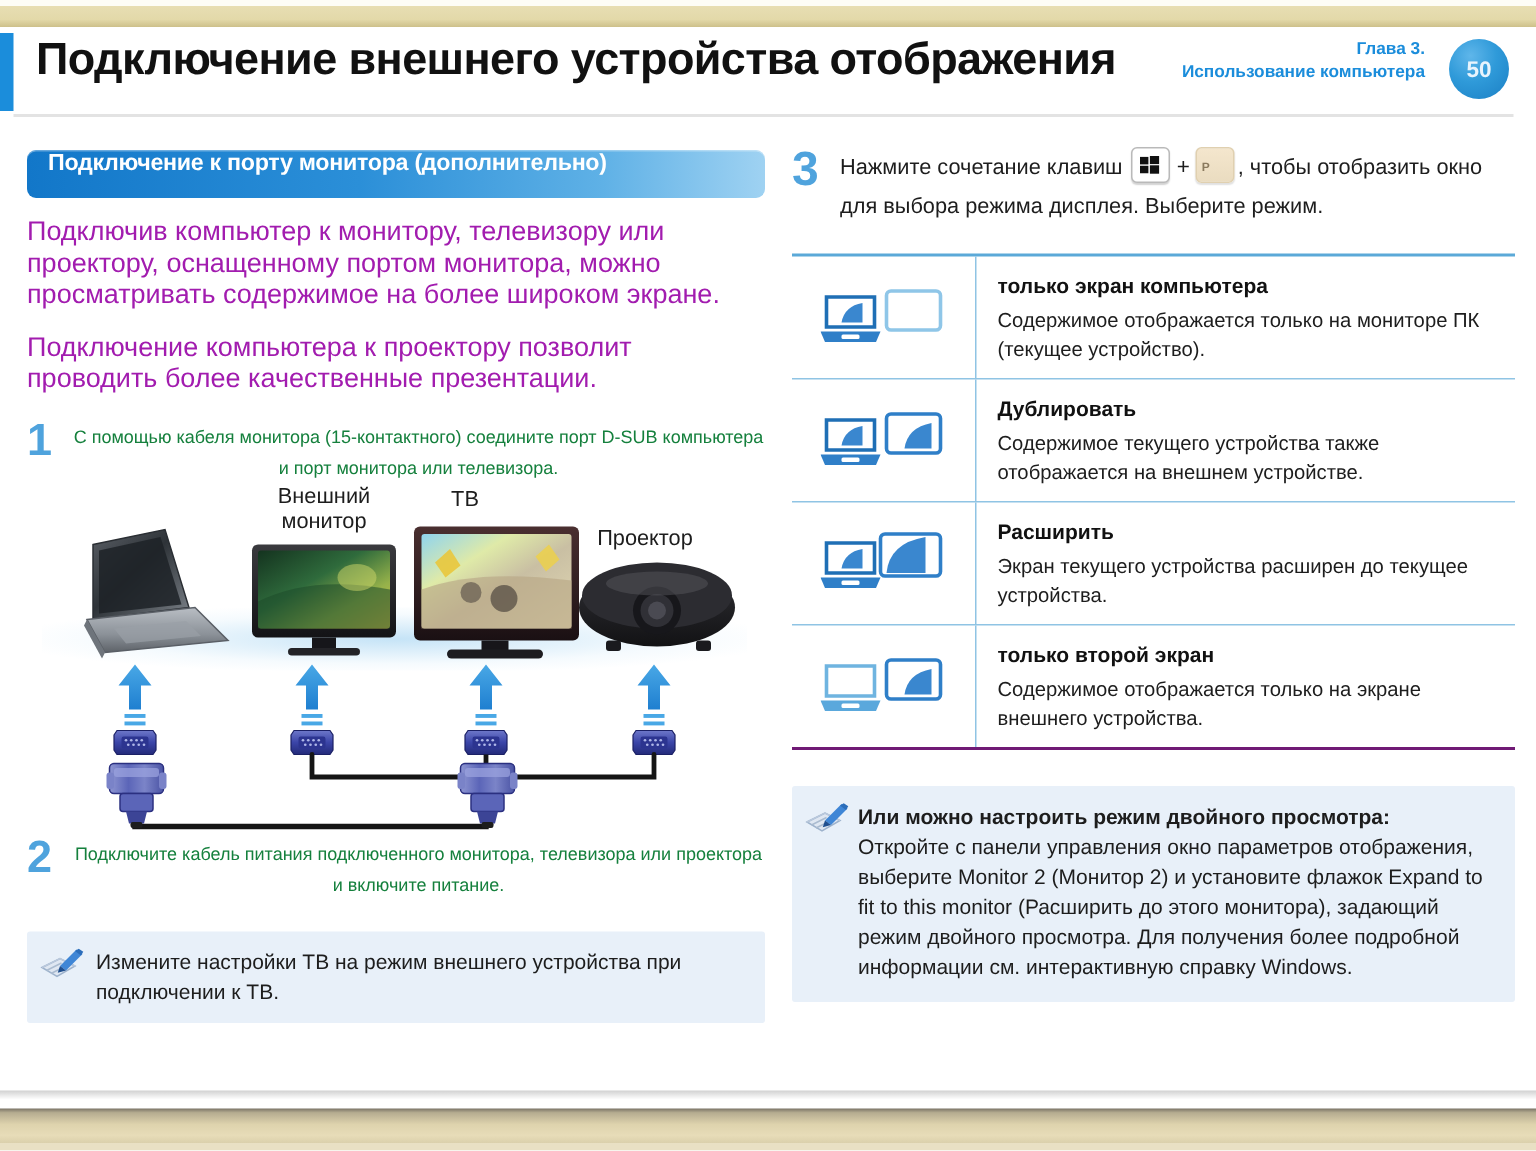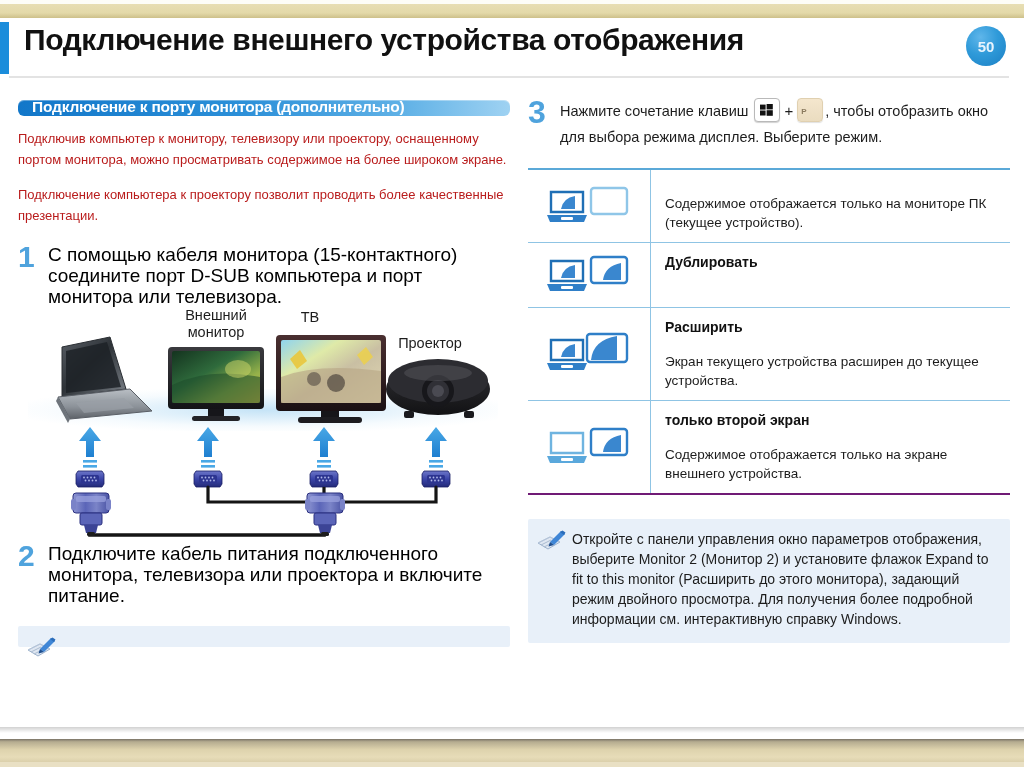--- a/index.html
+++ b/index.html
@@ -43,37 +43,37 @@
     display:flex;align-items:center;justify-content:center;
   }
   .header-rule{position:absolute;left:9px;top:76px;width:1000px;height:2px;background:#e3e3e3;}
 
   
   .col-left{position:absolute;left:18px;top:100px;width:492px;}
   .col-right{position:absolute;left:528px;top:98px;width:482px;}
 
   
   .section-pill{
-    position:relative;height:16px;border-radius:6px;
+    position:relative;height:32px;border-radius:6px;
     background:linear-gradient(to right,#1277c9 0%,#2b8fd8 45%,#5fb1e6 78%,#9fd2f2 100%);
-    display:flex;align-items:flex-end;padding-left:14px;
+    display:flex;align-items:flex-start;padding-left:14px;
     box-shadow:inset 0 1px 0 rgba(255,255,255,.35);
   }
   .section-pill span{color:#fff;font-size:15.5px;font-weight:bold;letter-spacing:-.2px;white-space:nowrap;}
 
-  .body-p{font-size:13px;color:#b91c1c;line-height:21px;margin-top:12px;}
+  .body-p{font-size:18px;color:#a21caf;line-height:21px;margin-top:12px;}
   .body-p.tight{margin-top:14px;}
 
   
   .step{position:relative;display:flex;margin-top:18px;}
   .step-num{
     width:30px;flex:0 0 30px;color:#4fa3dd;font-size:30px;font-weight:bold;
     line-height:26px;text-align:left;
   }
-  .step-txt{font-size:19px;color:#000000;line-height:21px;flex:1;}
+  .step-txt{font-size:12px;color:#15803d;line-height:21px;flex:1;text-align:center;}
 
   
   .note{
     position:relative;background:#e8f0f9;border-radius:2px;
     padding:10px 12px 11px 46px;margin-top:16px;
   }
   .note .note-icon{position:absolute;left:8px;top:9px;width:32px;height:26px;}
   .note-txt{font-size:14px;color:#1d1d1d;line-height:20px;}
   .note-title{font-size:14px;color:#1d1d1d;line-height:20px;font-weight:bold;}
 
@@ -95,21 +95,21 @@
   
   .modes{margin-top:18px;border-top:2px solid #5ba9d8;}
   .mode-row{display:flex;align-items:stretch;border-bottom:1px solid #8fc4e4;}
   .mode-row:last-child{border-bottom:2px solid #701a75;}
   .mode-icon-cell{
     width:122px;flex:0 0 122px;border-right:1px solid #8fc4e4;
     display:flex;align-items:center;justify-content:center;padding:10px 0;
   }
   .mode-text-cell{flex:1;padding:9px 8px 10px 14px;}
   .mode-title{font-size:14px;font-weight:bold;color:#111;line-height:20px;}
-  .mode-desc{font-size:13.5px;color:#1d1d1d;line-height:19px;margin-top:15px;}
+  .mode-desc{font-size:13.5px;color:#1d1d1d;line-height:19px;margin-top:4px;}
 
   
   .diagram{position:relative;width:492px;height:232px;margin-top:0;}
   .dev-label{position:absolute;font-size:14.5px;color:#1d1d1d;font-weight:normal;text-align:center;line-height:17px;}
   .glowrow{position:absolute;left:10px;top:82px;width:470px;height:42px;
     background:radial-gradient(ellipse at center,rgba(150,205,240,.55) 0%,rgba(200,230,248,.18) 55%,rgba(255,255,255,0) 78%);}
 </style>
 </head>
 <body>
 
@@ -119,20 +119,24 @@
   <div class="band-top-hi"></div>
   <div class="sheet"></div>
   <div class="sheet-shadow"></div>
   <div class="band-bottom"></div>
   <div class="band-bottom2"></div>
 
   <div class="header">
     <div class="header-accent"></div>
     <div class="page-title">Подключение внешнего устройства отображения</div>
     <div class="header-right">
+      <div class="chapter-lines">
+        <div class="chapter-num">Глава 3.</div>
+        <div class="chapter-name">Использование компьютера</div>
+      </div>
       <div class="pagenum">50</div>
     </div>
   </div>
   <div class="header-rule"></div>
 
   <div class="col-left">
 
     <div class="section-pill">
       <span>Подключение к порту монитора (дополнительно)</span>
     </div>
@@ -361,20 +365,21 @@
       <span class="note-icon">
         <svg width="32" height="26" viewBox="0 0 32 26">
           <path d="M2 15 L14 9 L24 14 L12 21 Z" fill="#dfe7f2" stroke="#9db2cc" stroke-width="1"></path>
           <path d="M2 15 L14 9 L24 14" fill="none" stroke="#b9c8dc" stroke-width="1"></path>
           <path d="M5 17 L15 12 M8 19 L18 14" stroke="#aabbd0" stroke-width="1"></path>
           <path d="M14 14 L25 3 L29 6 L18 17 Z" fill="#3f86d6"></path>
           <path d="M24 4 L28 7 L29.5 4.5 L26.5 2.5 Z" fill="#2b6dba"></path>
           <path d="M14 14 L18 17 L12.5 18.5 Z" fill="#1f4f8f"></path>
         </svg>
       </span>
+      <div class="note-txt">Измените настройки ТВ на режим внешнего устройства при подключении к ТВ.</div>
     </div>
   </div>
 
   <div class="col-right">
 
     <div class="step3">
       <div class="step-num">3</div>
       <div class="step3-txt"><span>Нажмите сочетание клавиш</span>
         <span class="key key-win">
           <svg class="winglyph" viewBox="0 0 13 12">
@@ -393,37 +398,39 @@
         <div class="mode-icon-cell">
           <svg width="84" height="44" viewBox="0 0 84 44">
             <path d="M4 8 h32 v20 h-32 z" fill="none" stroke="#1f6fb5" stroke-width="2.4"></path>
             <path d="M14 25 q2 -11 14 -13 v13 z" fill="#3a87cf"></path>
             <path d="M0 31 h40 l-3 7 h-34 z" fill="#2f7fc8"></path>
             <rect x="14" y="33" width="12" height="3" rx="1" fill="#fff"></rect>
             <rect x="44" y="4" width="36" height="26" rx="3" fill="none" stroke="#8fc6e8" stroke-width="2.4"></rect>
           </svg>
         </div>
         <div class="mode-text-cell">
+          <div class="mode-title">только экран компьютера</div>
           <div class="mode-desc">Содержимое отображается только на мониторе ПК (текущее устройство).</div>
         </div>
       </div>
 
       <div class="mode-row">
         <div class="mode-icon-cell">
           <svg width="84" height="44" viewBox="0 0 84 44">
             <path d="M4 8 h32 v20 h-32 z" fill="none" stroke="#1f6fb5" stroke-width="2.4"></path>
             <path d="M14 25 q2 -11 14 -13 v13 z" fill="#3a87cf"></path>
             <path d="M0 31 h40 l-3 7 h-34 z" fill="#2f7fc8"></path>
             <rect x="14" y="33" width="12" height="3" rx="1" fill="#fff"></rect>
             <rect x="44" y="4" width="36" height="26" rx="3" fill="none" stroke="#2f7fc8" stroke-width="2.4"></rect>
             <path d="M56 27 q2 -14 18 -17 v17 z" fill="#3a87cf"></path>
           </svg>
         </div>
         <div class="mode-text-cell">
           <div class="mode-title">Дублировать</div>
+          <div class="mode-desc">Содержимое текущего устройства также отображается на внешнем устройстве.</div>
         </div>
       </div>
 
       <div class="mode-row">
         <div class="mode-icon-cell">
           <svg width="84" height="44" viewBox="0 0 84 44">
             <path d="M4 8 h32 v20 h-32 z" fill="none" stroke="#1f6fb5" stroke-width="2.4"></path>
             <path d="M14 25 q2 -11 14 -13 v13 z" fill="#3a87cf"></path>
             <path d="M0 31 h40 l-3 7 h-34 z" fill="#2f7fc8"></path>
             <rect x="14" y="33" width="12" height="3" rx="1" fill="#fff"></rect>
@@ -458,17 +465,18 @@
       <span class="note-icon">
         <svg width="32" height="26" viewBox="0 0 32 26">
           <path d="M2 15 L14 9 L24 14 L12 21 Z" fill="#dfe7f2" stroke="#9db2cc" stroke-width="1"></path>
           <path d="M2 15 L14 9 L24 14" fill="none" stroke="#b9c8dc" stroke-width="1"></path>
           <path d="M5 17 L15 12 M8 19 L18 14" stroke="#aabbd0" stroke-width="1"></path>
           <path d="M14 14 L25 3 L29 6 L18 17 Z" fill="#3f86d6"></path>
           <path d="M24 4 L28 7 L29.5 4.5 L26.5 2.5 Z" fill="#2b6dba"></path>
           <path d="M14 14 L18 17 L12.5 18.5 Z" fill="#1f4f8f"></path>
         </svg>
       </span>
+      <div class="note-title">Или можно настроить режим двойного просмотра:</div>
       <div class="note-txt">Откройте с панели управления окно параметров отображения, выберите Monitor 2 (Монитор 2) и установите флажок Expand to fit to this monitor (Расширить до этого монитора), задающий режим двойного просмотра. Для получения более подробной информации см. интерактивную справку Windows.</div>
     </div>
 
   </div>
 </div>
 
 </body></html>

